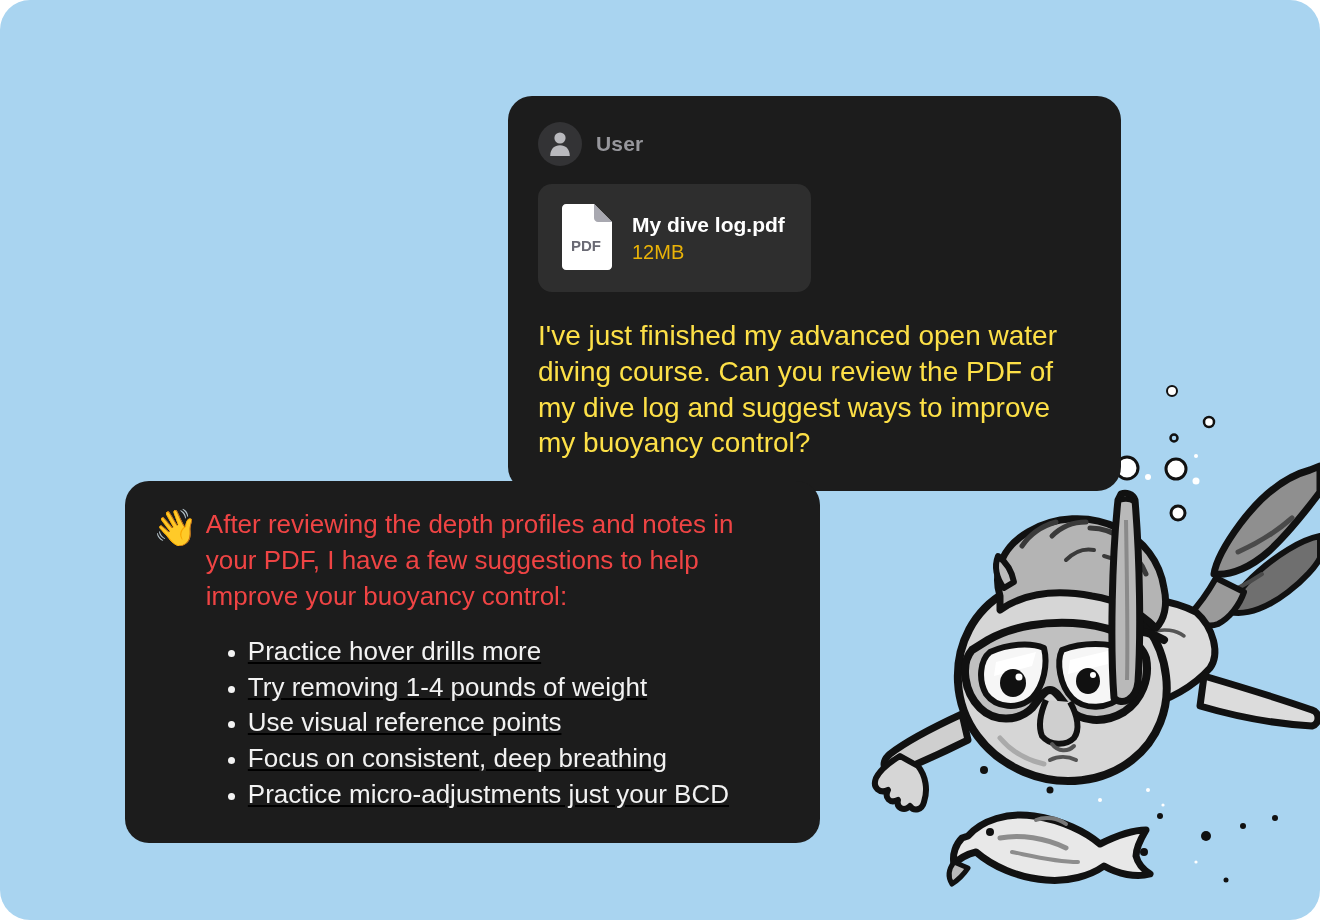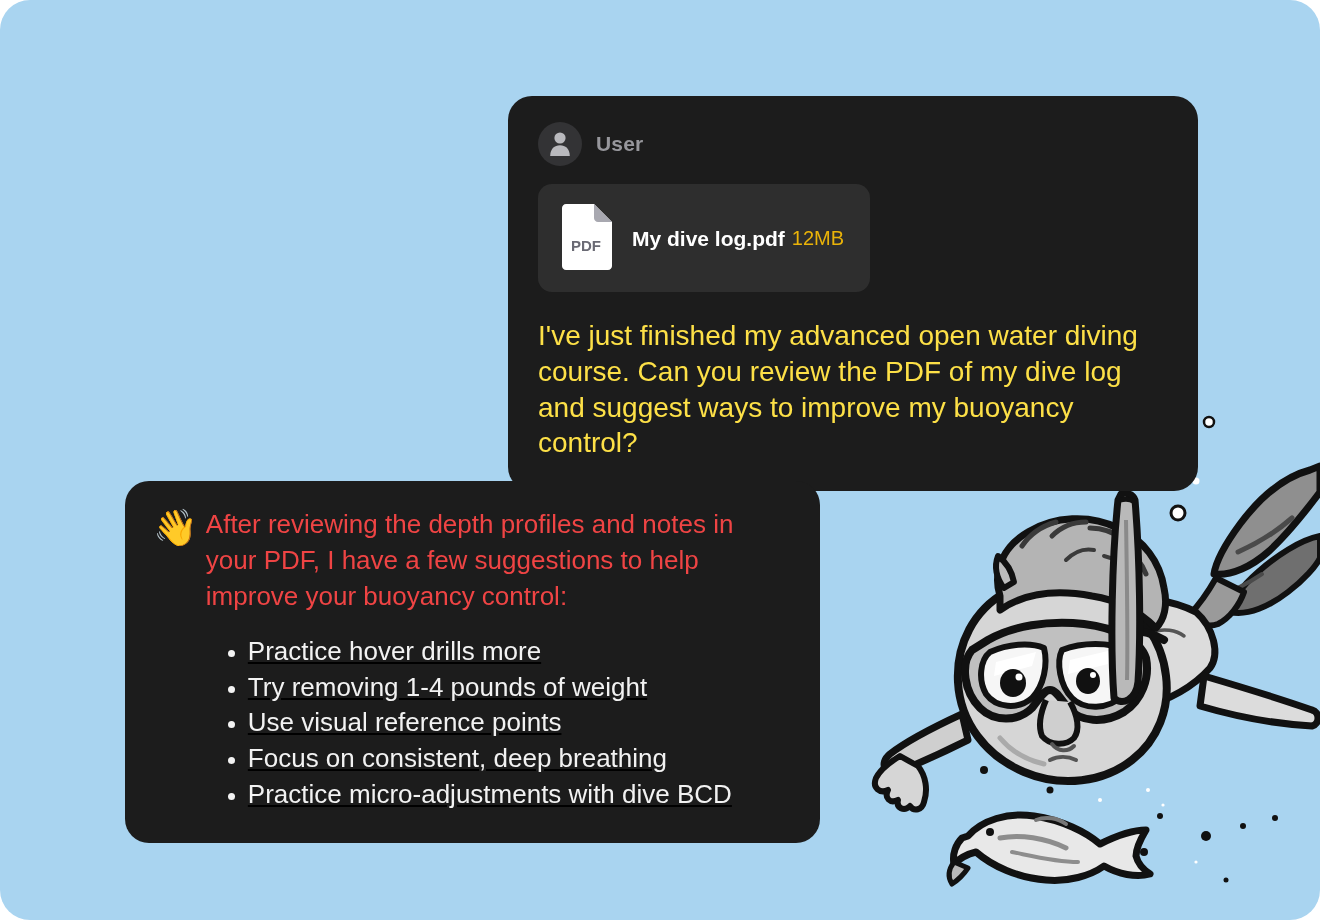--- a/index.html
+++ b/index.html
@@ -42,21 +42,21 @@
     position: absolute;
     background: #1c1c1c;
     border-radius: 24px;
     box-sizing: border-box;
   }
 
   
   #user-bubble {
     left: 508px;
     top: 96px;
-    width: 690px;
+    width: 613px;
     padding: 26px 30px 30px 30px;
   }
 
   .msg-head {
     display: flex;
     align-items: center;
     gap: 14px;
     margin-bottom: 18px;
   }
 
@@ -91,21 +91,21 @@
   }
 
   .pdf-icon {
     position: relative;
     width: 56px;
     height: 72px;
     flex: 0 0 auto;
   }
   .pdf-icon svg { display:block; }
 
-  .file-meta { display: flex; flex-direction: row; gap: 7px; }
+  .file-meta { display: flex; flex-direction: column; gap: 7px; }
   .file-name {
     font-size: 21px;
     font-weight: bold;
     color: #ffffff;
     line-height: 1;
   }
   .file-size {
     font-size: 20px;
     color: #eab308;
     line-height: 1;
@@ -351,20 +351,20 @@
     <div class="bubble" id="assistant-bubble">
       <div class="assistant-body">
         <span class="wave-emoji">👋</span>
         <div style="flex:1 1 auto;">
           <div class="assistant-text">After reviewing the depth profiles and notes in your PDF, I have a few suggestions to help improve your buoyancy control:</div>
           <ul class="sugg-list" id="sugg-list">
               <li>Practice hover drills more</li>
               <li>Try removing 1-4 pounds of weight</li>
               <li>Use visual reference points</li>
               <li>Focus on consistent, deep breathing</li>
-              <li>Practice micro-adjustments with dive BCD</li>
+              <li>Practice micro-adjustments just your BCD</li>
             </ul>
         </div>
       </div>
     </div>
 
   </div>
 </div>
 
 </body></html>

